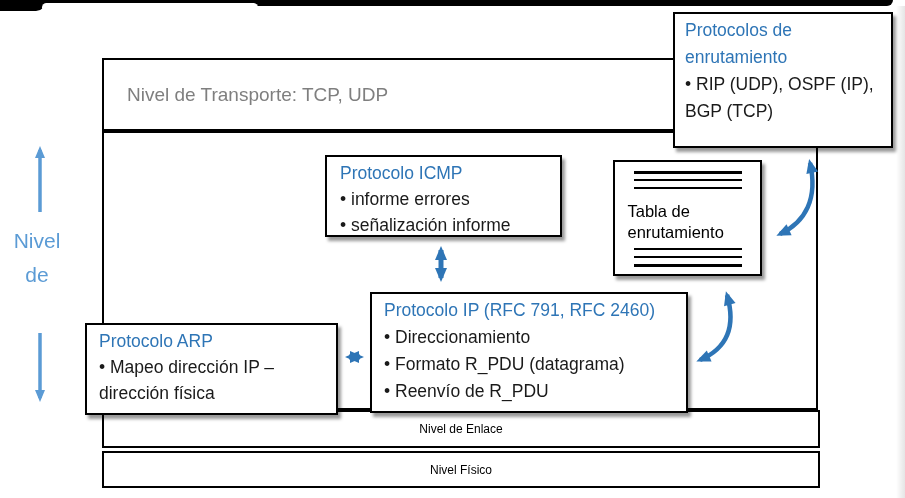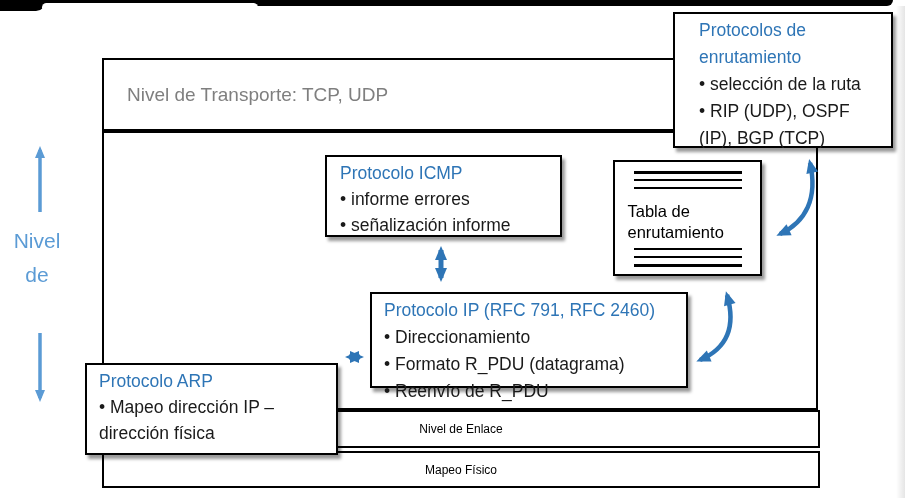--- a/index.html
+++ b/index.html
@@ -22,23 +22,23 @@
   .row span{color:#000000;font-size:12px;}
   .row-enlace{top:410px;height:38px;}
   .row-fisico{top:451px;height:37px;}
 
   
   .probox{position:absolute;border:2.5px solid #000;background:#fff;box-sizing:border-box;
           box-shadow:3px 4px 3px rgba(0,0,0,0.40);font-size:17.5px;line-height:26px;color:#1a1a1a;}
   .probox .title{color:#2E75B6;}
   .bullet::before{content:"• ";}
   .box-icmp{left:325px;top:155px;width:237px;height:82px;padding:3px 10px 0 13px;}
-  .box-routing{left:673px;top:12px;width:220px;height:136px;padding:3px 6px 0 24px;line-height:27px;}
-  .box-ip{left:370px;top:292px;width:318px;height:96px;padding:3px 6px 0 12px;line-height:27px;}
-  .box-arp{left:85px;top:323px;width:253px;height:92px;padding:3px 6px 0 12px;margin-top:40px;}
+  .box-routing{left:673px;top:12px;width:220px;height:136px;padding:3px 6px 0 10px;line-height:27px;}
+  .box-ip{left:370px;top:292px;width:318px;height:121px;padding:3px 6px 0 12px;line-height:27px;}
+  .box-arp{left:85px;top:323px;width:253px;height:92px;padding:3px 6px 0 12px;}
 
   
   .box-table{left:613px;top:160px;width:149px;height:116px;padding:9px 0 0 0;
              display:flex;flex-direction:column;align-items:center;}
   .tlines{width:108px;}
   .tline{height:2px;background:#000;margin:0 0 6px 0;}
   .tline.thick{height:3px;margin-bottom:5px;}
   .table-label{font-size:16.5px;line-height:21px;color:#000;
                width:120px;margin:6px 0 5px 0;}
 
@@ -61,32 +61,31 @@
   <div class="plainbox transport">
     <span>Nivel de Transporte: TCP, UDP</span>
   </div>
 
   <div class="plainbox netbox"></div>
 
   <div class="plainbox row row-enlace">
     <span>Nivel de Enlace</span>
   </div>
   <div class="plainbox row row-fisico">
-    <span>Mapeo Físico</span>
+    <span>Nivel Físico</span>
   </div>
 
   <div class="probox box-icmp">
     <div class="title">Protocolo ICMP</div>
     <div class="bullet">informe errores</div>
     <div class="bullet">señalización informe</div>
   </div>
 
   <div class="probox box-routing">
     <div class="title">Protocolos de enrutamiento</div>
-    <div class="bullet">selección de la ruta</div>
     <div class="bullet">RIP (UDP), OSPF (IP), BGP (TCP)</div>
   </div>
 
   <div class="probox box-table">
     <div class="tlines">
       <div class="tline thick"></div>
         <div class="tline"></div>
         <div class="tline"></div>
     </div>
     <div class="table-label">Tabla de enrutamiento</div>

